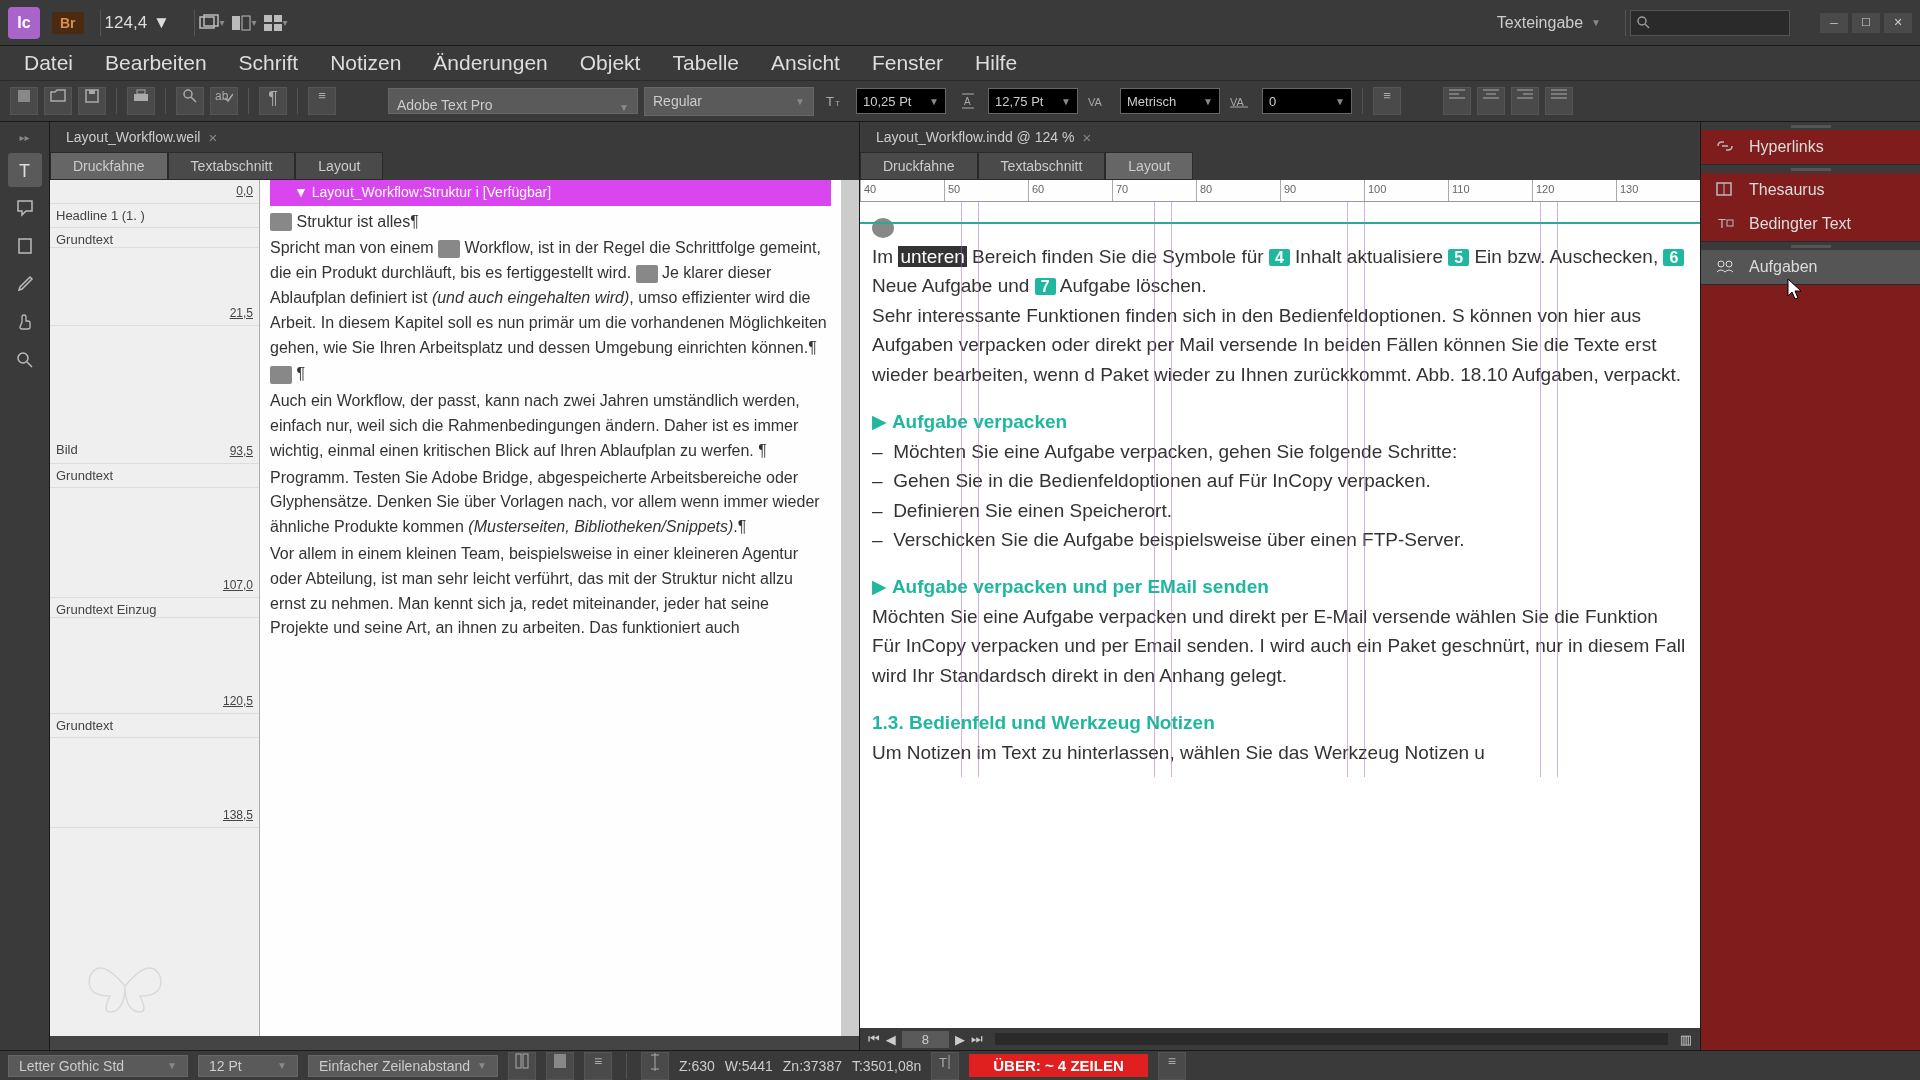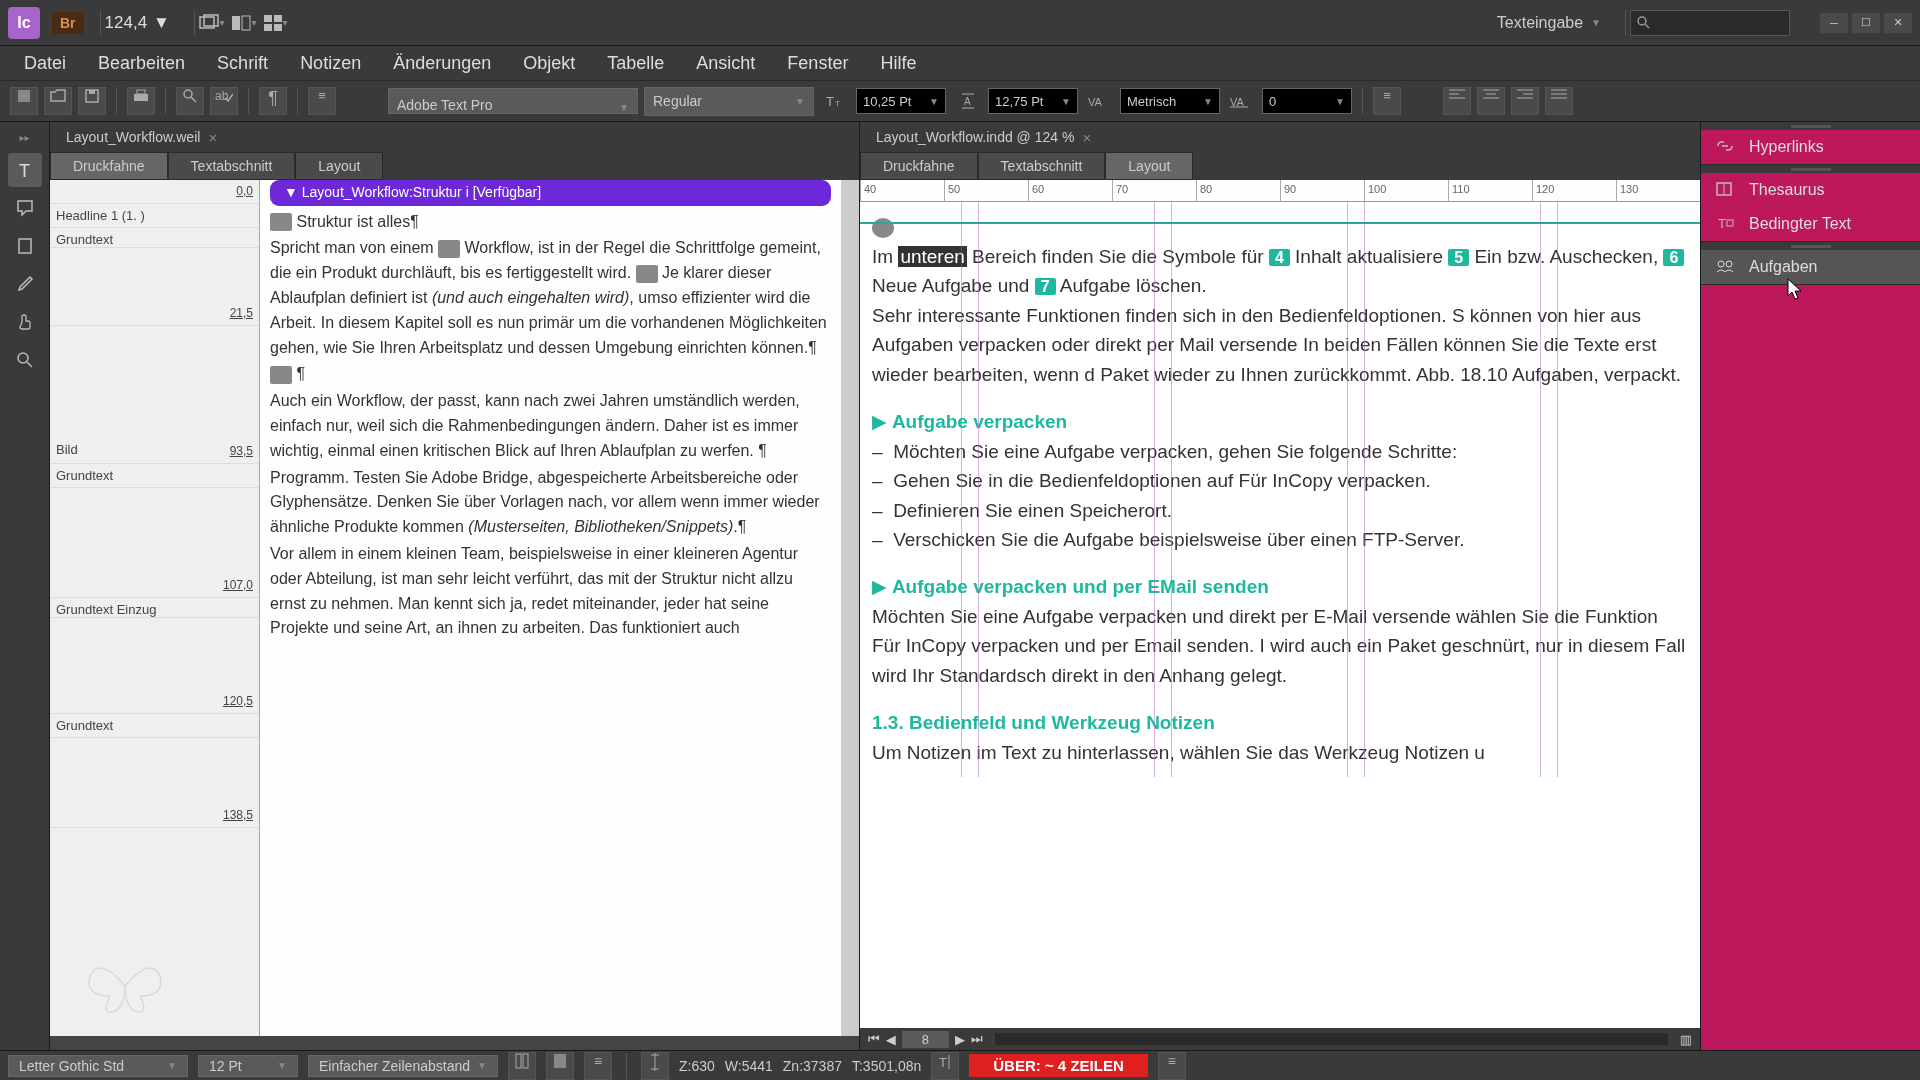--- a/index.html
+++ b/index.html
@@ -16,21 +16,21 @@
 .tb-icon { width: 26px; height: 26px; display: flex; align-items: center; justify-content: center; cursor: pointer; }
 .sep { width: 1px; height: 26px; background: #555; margin: 0 4px; }
 .flex-spacer { flex: 1; }
 .workspace-combo { display: flex; align-items: center; gap: 8px; font-size: 16px; margin-right: 20px; }
 .search-box { background: #2a2a2a; width: 160px; height: 26px; display: flex; align-items: center; padding: 0 6px; border: 1px solid #555; }
 .window-controls { display: flex; gap: 4px; margin-left: 30px; }
 .win-btn { width: 28px; height: 20px; background: #4a4a4a; display: flex; align-items: center; justify-content: center; font-size: 11px; cursor: pointer; }
 
 
 .menubar { height: 34px; background: #3a3a3a; display: flex; align-items: center; padding: 0 10px; gap: 4px; }
-.menu-item { padding: 6px 14px; font-size: 18px; color: #ddd; cursor: pointer; }
+.menu-item { padding: 6px 14px; font-size: 21px; color: #ddd; cursor: pointer; }
 
 
 .controlbar { height: 42px; background: #3a3a3a; border-top: 1px solid #2a2a2a; border-bottom: 1px solid #1a1a1a; display: flex; align-items: center; padding: 0 10px; gap: 6px; }
 .cb-icon { width: 28px; height: 28px; background: #4a4a4a; border: 1px solid #555; display: flex; justify-content: center; cursor: pointer; }
 .font-combo { width: 250px; height: 26px; background: #5a5a5a; border: 1px solid #666; display: flex; align-items: flex-end; padding: 0 8px; font-size: 14px; }
 .small-combo { width: 170px; height: 29px; background: #5a5a5a; border: 1px solid #666; display: flex; align-items: center; padding: 0 8px; font-size: 14px; }
 .num-combo { width: 90px; height: 26px; background: #000000; border: 1px solid #666; display: flex; align-items: center; padding: 0 6px; font-size: 13px; }
 .metric-label { width: 30px; height: 26px; display: flex; align-items: center; justify-content: center; }
 
 
@@ -48,21 +48,21 @@
 .doc-tab .close { margin-left: 8px; font-size: 15px; color: #888; }
 .view-tabs { height: 28px; background: #3a3a3a; display: flex; }
 .vtab { padding: 5px 22px; background: #4a4a4a; border: 1px solid #2a2a2a; font-size: 14px; cursor: pointer; }
 .vtab.active { background: #666; }
 .galley-content { flex: 1; background: #fefefe; color: #333; font-family: 'Courier New', monospace; font-size: 16px; line-height: 1.55; overflow: hidden; position: relative; display: flex; }
 .galley-left { width: 210px; background: #efefef; border-right: 1px solid #aaa; font-family: Arial; font-size: 13px; color: #444; }
 .style-row { display: flex; justify-content: space-between; padding: 2px 6px; border-bottom: 1px solid #ddd; }
 .style-name { flex: 1; }
 .depth { text-align: right; text-decoration: underline; font-size: 12px; }
 .galley-right { flex: 1; padding: 0 10px 10px 10px; position: relative; }
-.story-header { background: #6d28d9; color: white; padding: 2px 14px; font-size: 14px; margin-bottom: 4px; border-radius: 9px; }
+.story-header { background: #d946ef; color: white; padding: 2px 24px; font-size: 14px; margin-bottom: 4px; }
 .para { margin-bottom: 2px; }
 .italic { font-style: italic; }
 .anchor { display: inline-block; width: 22px; height: 18px; background: #888; vertical-align: middle; border-radius: 2px; }
 .scroller { width: 18px; background: #ccc; }
 
 
 .panel2 { flex: 1; }
 .layout-content { flex: 1; background: white; color: #333; font-family: Georgia, serif; position: relative; overflow: hidden; }
 .ruler-h { height: 22px; background: #fefefe; border-bottom: 1px solid #999; display: flex; font-size: 11px; color: #666; }
 .ruler-tick { flex: 1; border-left: 1px solid #aaa; padding-left: 3px; padding-top: 3px; }
@@ -72,21 +72,21 @@
 .top-line { position: absolute; left: 0; right: 0; top: 20px; height: 2px; background: #2aa89a; }
 .highlight { background: #333; color: white; padding: 0 2px; }
 .num-badge { background: #1fb89f; color: white; padding: 0 6px; font-weight: bold; border-radius: 2px; font-size: 16px; }
 .heading { color: #1fb89f; font-weight: bold; }
 .triangle { color: #1fb89f; }
 .bullet { color: #333; }
 .checkout-icon { display: inline-block; width: 22px; height: 20px; background: #888; border-radius: 50%; vertical-align: middle; }
 .pagenav { height: 22px; background: #3a3a3a; display: flex; align-items: center; padding: 0 8px; gap: 6px; font-size: 13px; }
 
 
-.rightpanels { width: 220px; background: #be185d; border-left: 1px solid #1a1a1a; display: flex; flex-direction: column; }
+.rightpanels { width: 220px; background: #7f1d1d; border-left: 1px solid #1a1a1a; display: flex; flex-direction: column; }
 .rp-group { border-bottom: 1px solid #2a2a2a; }
 .rp-grip { height: 8px; background: #3a3a3a; display: flex; justify-content: center; align-items: center; }
 .rp-grip::after { content: ''; width: 40px; height: 3px; background: #555; }
 .rp-item { display: flex; align-items: center; gap: 12px; padding: 8px 14px; font-size: 16px; color: #ddd; cursor: pointer; }
 .rp-item.active { background: #555; }
 .rp-icon { width: 22px; height: 18px; display: inline-block; }
 
 
 .statusbar { height: 30px; background: #3a3a3a; border-top: 1px solid #1a1a1a; display: flex; align-items: center; padding: 0 8px; gap: 10px; font-size: 14px; }
 .stat-combo { height: 22px; background: #5a5a5a; border: 1px solid #666; padding: 0 10px; display: flex; align-items: center; }

